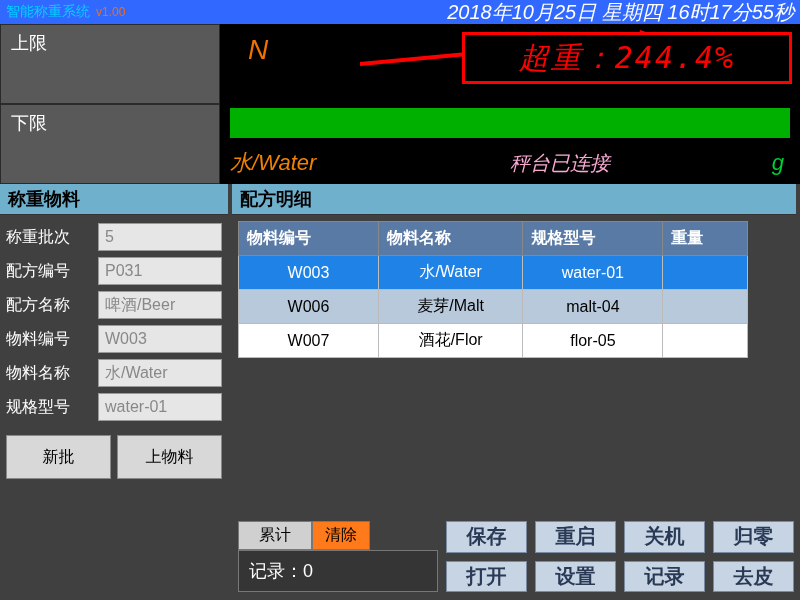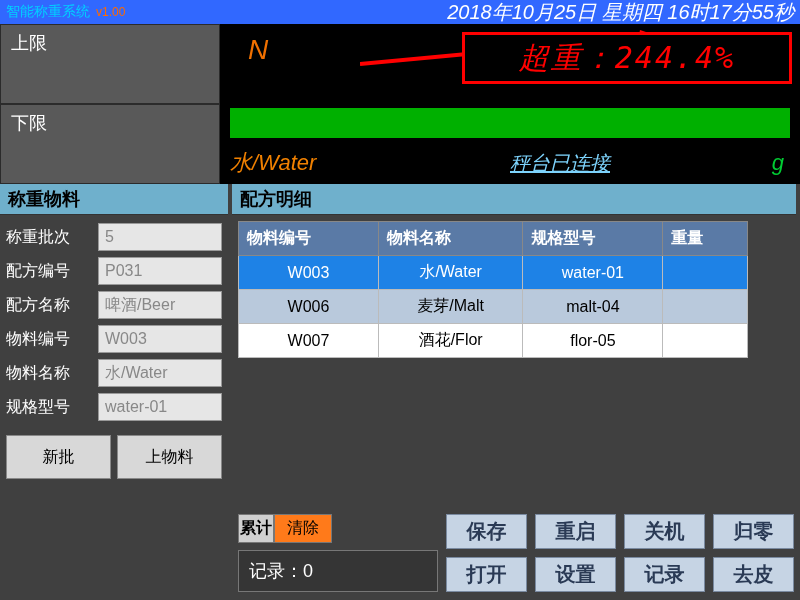--- a/index.html
+++ b/index.html
@@ -61,21 +61,21 @@
 }
 .greenbar {
   position: absolute; left: 10px; right: 10px; top: 84px; height: 30px;
   background: #00b000;
 }
 .readout .bottomline {
   position: absolute; left: 10px; right: 10px; bottom: 6px;
   display: flex; align-items: center; font-style: italic;
 }
 .readout .material { color: #f08000; font-size: 22px; }
-.readout .connected { color: #7dd3fc; font-size: 20px; margin-left: auto; margin-right: 180px; text-decoration: underline; }
+.readout .connected { color: #f9a8d4; font-size: 20px; margin-left: auto; margin-right: 180px; }
 .readout .unit { color: #00cc33; font-size: 22px; position: absolute; right: 6px; bottom: 2px; }
 
 .main { display: flex; height: 416px; }
 .leftpane { width: 228px; background: #404040; display: flex; flex-direction: column; }
 .sec-hdr {
   background: #6fb0cc; color: #000; font-size: 18px; font-weight: bold;
   padding: 3px 8px; border-bottom: 1px solid #333;
 }
 .sec-hdr.narrow { width: 100%; }
 .form-area { padding: 8px 6px 4px 6px; display: grid; grid-template-columns: 72px 1fr; gap: 6px 20px; }
@@ -107,30 +107,30 @@
 
 .bottom-area { margin-top: auto; display: flex; padding: 8px 6px 8px 10px; gap: 8px; }
 .totals-box {
   width: 200px;
   display: flex; flex-direction: column;
 }
 .totals-hdr {
   display: flex; align-items: stretch;
 }
 .totals-hdr .tlabel {
-  background: #d0d0d0; color:#000; font-weight: bold; font-size: 16px;
-  padding: 3px 1px; border:1px solid #777;
+  background: #d0d0d0; color:#000; font-weight: normal; font-size: 16px;
+  padding: 3px 20px; border:1px solid #777;
 }
 .totals-hdr .clearbtn {
   background: #ff7a1a; color:#000; font-size: 16px; padding: 3px 12px;
   border:1px solid #777; cursor: pointer;
 }
 .totals-body {
   border: 1px solid #777; background: #353535; color: #fff;
-  padding: 6px 10px; font-size: 18px; flex:1;margin-top:7px;
+  padding: 6px 10px; font-size: 18px; flex:1;
 }
 .totals-body div { margin: 2px 0; }
 
 .btn-grid {
   flex: 1;
   display: grid; grid-template-columns: repeat(4, 1fr);
   grid-template-rows: repeat(2, 1fr);
   gap: 8px;
 }
 .btn-grid button {

